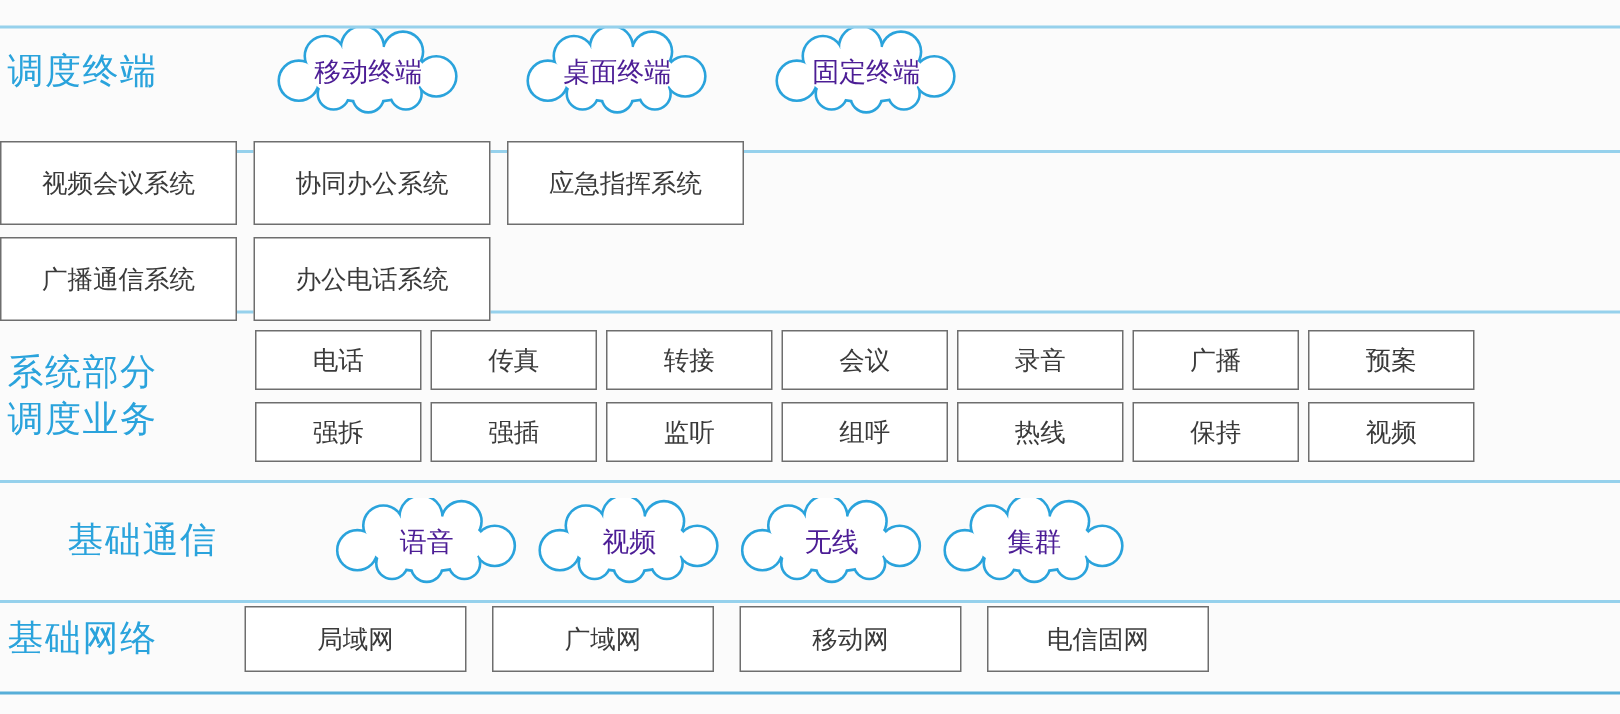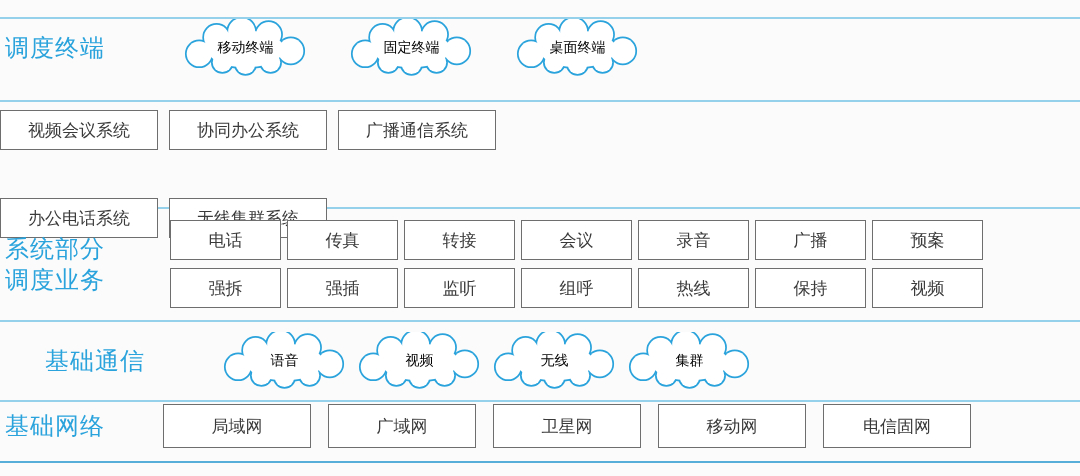--- a/index.html
+++ b/index.html
@@ -17,30 +17,30 @@
     color:#2aa3dc;font-size:24px;line-height:1.3;flex:0 0 170px;
     letter-spacing:1px;
   }
   
   .cloud-strip{display:flex;align-items:center;}
   .cloud{position:relative;width:135px;height:58px;flex:0 0 auto;}
   .cloud svg{position:absolute;left:0;top:0;width:100%;height:100%;overflow:visible;}
   .cloud-text{
     position:absolute;left:0;top:0;right:0;bottom:0;
     display:flex;align-items:center;justify-content:center;
-    font-size:14px;color:#000000;
+    font-size:18px;color:#4c1d95;
   }
   
   .box{
     background:#ffffff;border:1px solid #6e6e6e;box-sizing:border-box;
     display:flex;align-items:center;justify-content:center;
     font-size:17px;color:#3a3a3a;
   }
   .grid-apps{display:grid;grid-template-columns:repeat(3,158px);column-gap:11px;row-gap:8px;}
-  .grid-apps .box{height:40px;margin-top:40px;}
+  .grid-apps .box{height:56px;}
   .grid-services{display:grid;grid-template-columns:repeat(7,111px);column-gap:6px;row-gap:8px;}
   .grid-services .box{height:40px;}
   .net-strip{display:flex;column-gap:17px;}
   .net-strip .box{width:148px;height:44px;}
   
   #layer-terminals{top:18px;height:60px;}
   #layer-apps{top:101px;height:106px;}
   #layer-services{top:208px;height:112px;}
   #layer-comm{top:321px;height:79px;padding-left:40px;}
   #layer-network{top:401px;height:50px;}
@@ -91,38 +91,38 @@
     <div class="cloud">
       <svg viewBox="0 0 140 60">
           <use href="#cloudshape" xlink:href="#cloudshape"></use>
         </svg>
       <span class="cloud-text">移动终端</span>
     </div>
     <div class="cloud">
       <svg viewBox="0 0 140 60">
           <use href="#cloudshape" xlink:href="#cloudshape"></use>
         </svg>
-      <span class="cloud-text">固定终端</span>
+      <span class="cloud-text">桌面终端</span>
     </div>
     <div class="cloud">
       <svg viewBox="0 0 140 60">
           <use href="#cloudshape" xlink:href="#cloudshape"></use>
         </svg>
-      <span class="cloud-text">桌面终端</span>
+      <span class="cloud-text">固定终端</span>
     </div>
   </div>
 </div>
 
 <div class="layer" id="layer-apps">
   <div class="grid-apps">
     <div class="box">视频会议系统</div>
     <div class="box">协同办公系统</div>
+    <div class="box">应急指挥系统</div>
     <div class="box">广播通信系统</div>
     <div class="box">办公电话系统</div>
-    <div class="box">无线集群系统</div>
   </div>
 </div>
 
 <div class="layer" id="layer-services">
   <div class="layer-label">
     <div>系统部分</div>
     <div>调度业务</div>
   </div>
   <div class="grid-services">
     <div class="box">电话</div>
@@ -170,17 +170,16 @@
       <span class="cloud-text">集群</span>
     </div>
   </div>
 </div>
 
 <div class="layer" id="layer-network">
   <div class="layer-label">基础网络</div>
   <div class="net-strip" style="margin-left:-7px;">
     <div class="box">局域网</div>
     <div class="box">广域网</div>
-    <div class="box">卫星网</div>
     <div class="box">移动网</div>
     <div class="box">电信固网</div>
   </div>
 </div>
 
 </body></html>

